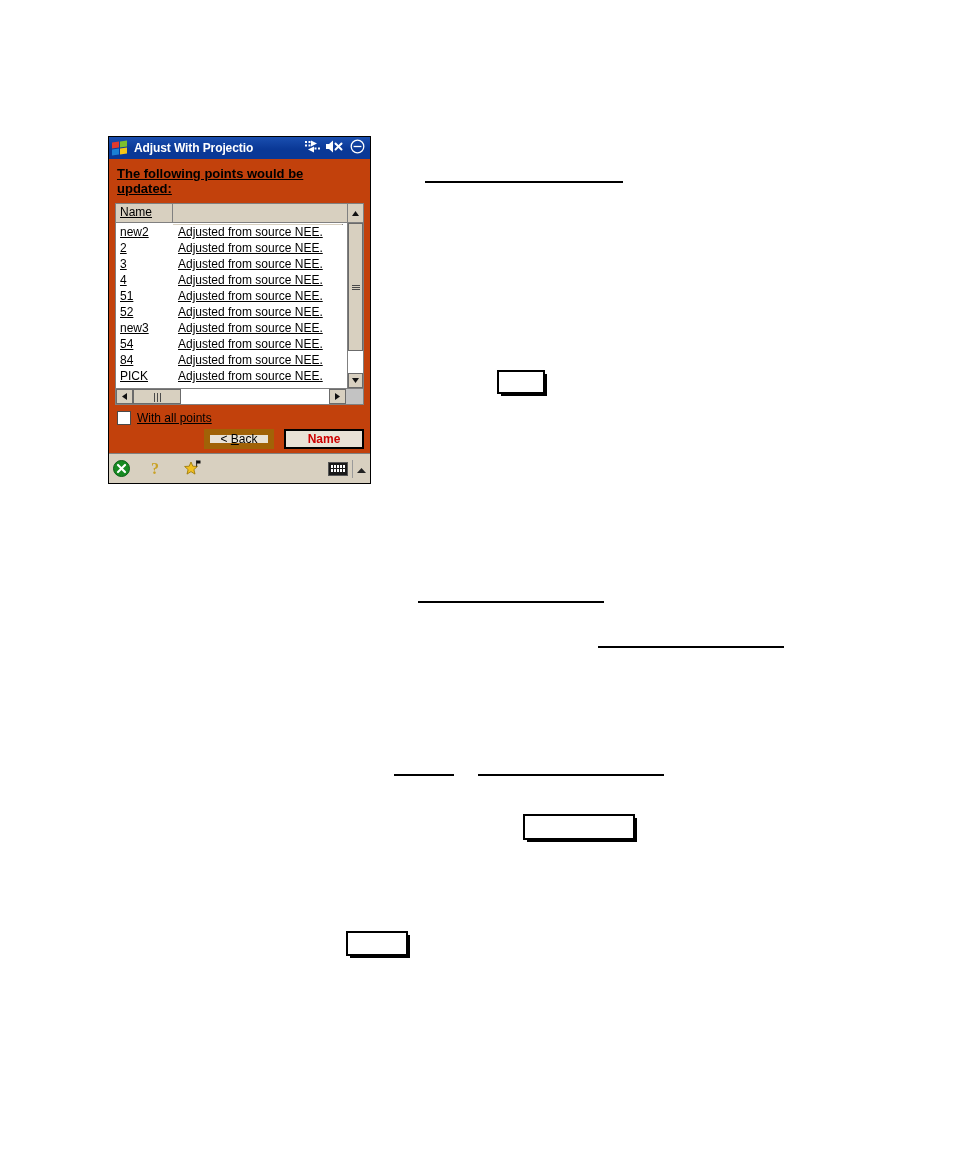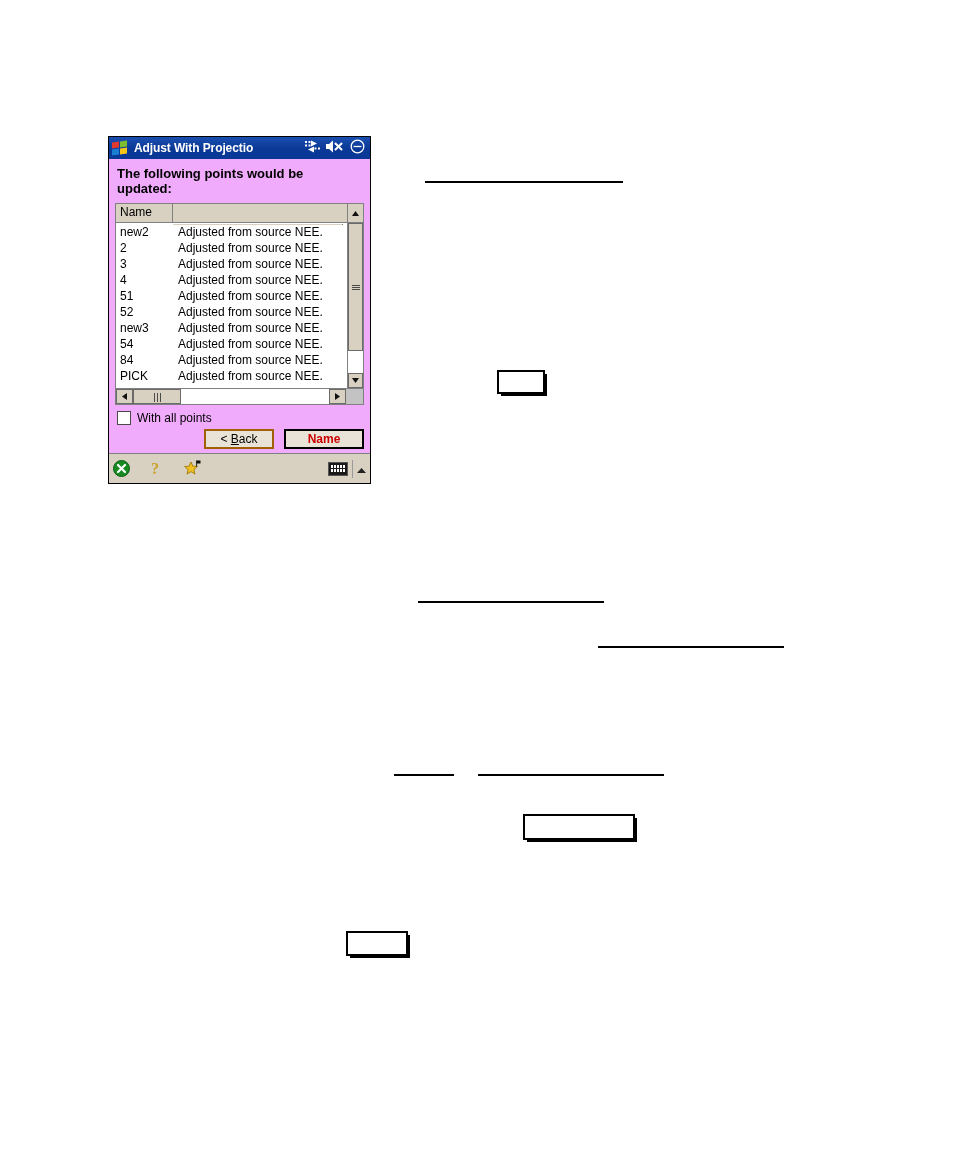--- a/index.html
+++ b/index.html
@@ -67,25 +67,26 @@
     margin-left: auto;
     display: flex;
     align-items: center;
     gap: 6px;
     padding-right: 2px;
   }
   .ic { flex: none; }
 
   
   #dialog-body {
-    background: #f0abfc;
+    background: #c2410c;
     padding: 5px 6px 0 6px;
     box-sizing: border-box;
     height: calc(100% - 22px - 30px);
     position: relative;
+    text-decoration: underline;
   }
   #prompt-text {
     font-size: 13px;
     font-weight: bold;
     color: #000;
     line-height: 15px;
     margin: 2px 0 7px 2px;
     width: 222px;
   }
 
@@ -239,21 +240,21 @@
   #button-row {
     position: absolute;
     right: 6px;
     bottom: 4px;
     display: flex;
     gap: 10px;
     align-items: center;
   }
   .pbtn {
     height: 20px;
-    border: 2px solid #a16207;
+    border: 6px solid #a16207;
     background: #e9e2d6;
     font-size: 12px;
     display: flex; align-items: center; justify-content: center;
     box-sizing: border-box;
     font-family: "Liberation Sans", sans-serif;
   }
   #back-button { width: 70px; color:#000; }
   #back-button u { text-decoration: underline; }
   #apply-button {
     width: 80px;

